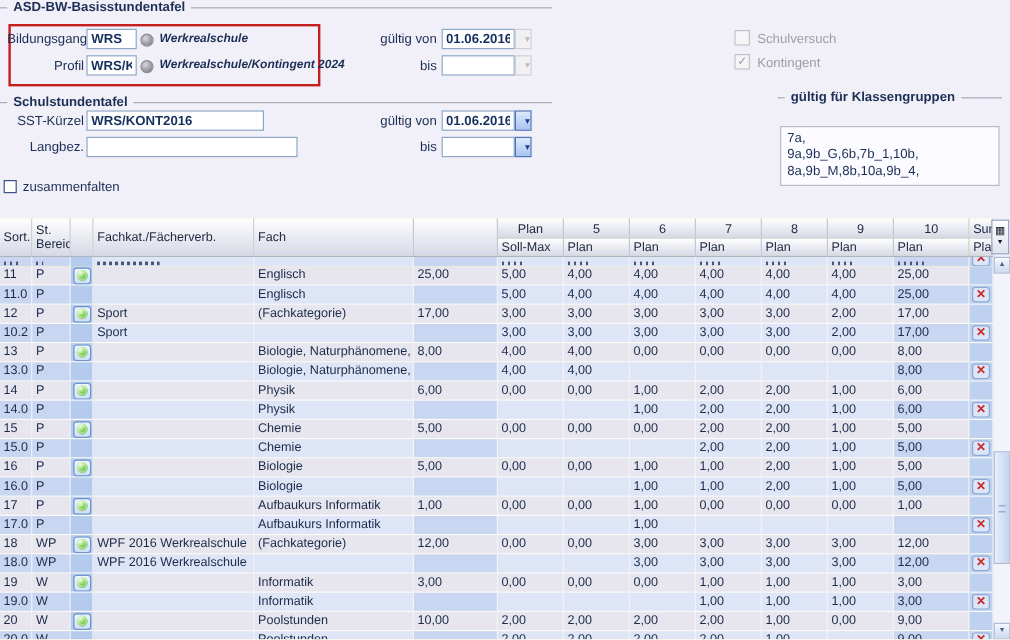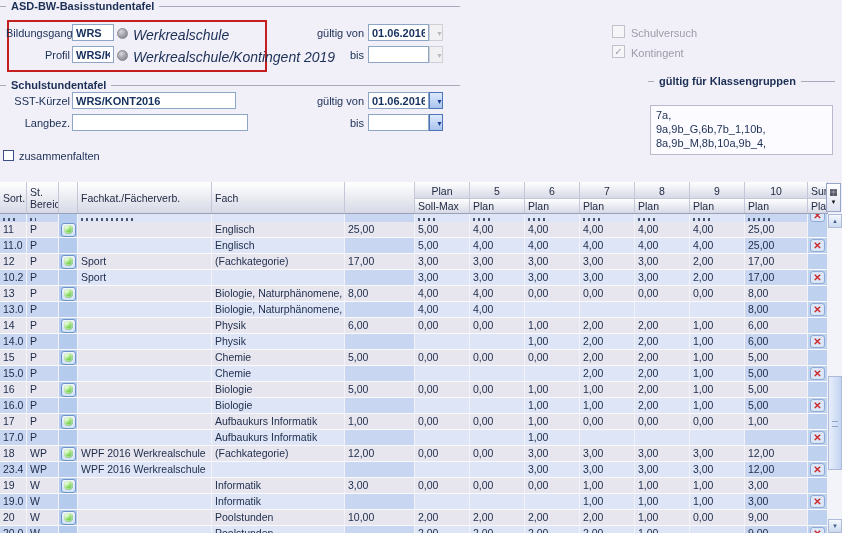--- a/index.html
+++ b/index.html
@@ -14,21 +14,21 @@
   
   .flabel{position:absolute;width:64px;text-align:right;font-size:11px;color:#1b2f55;white-space:nowrap;}
   .tbox{position:absolute;height:17px;border:1px solid #8ea6c6;background:#fff;color:#16305e;
         font-family:"Liberation Sans",sans-serif;font-size:11px;font-weight:bold;padding:0 3px;box-sizing:border-box;}
   .combo-btn{position:absolute;width:14px;height:17px;box-sizing:border-box;border:1px solid #4d74b8;
         background:linear-gradient(#dce9fc,#aac4ee);color:#1d3f8f;font-size:7px;line-height:15px;text-align:center;}
   .combo-btn.disabled{border-color:#cfcfd8;background:#f1f1f4;color:#b9b9c2;}
   .redbox{position:absolute;border:2px solid #c41e1e;background:transparent;}
   .info-circle{position:absolute;width:11px;height:11px;border-radius:50%;
         background:radial-gradient(circle at 35% 30%, #d8d8dc, #9a9aa2 60%, #7e7e88);border:1px solid #8a8a94;box-sizing:border-box;}
-  .ital{position:absolute;font-style:italic;font-weight:normal;color:#1b2f55;font-size:14px;white-space:nowrap;}
+  .ital{position:absolute;font-style:italic;font-weight:bold;color:#1b2f55;font-size:10px;white-space:nowrap;}
   .cb{position:absolute;width:13px;height:13px;box-sizing:border-box;border:1px solid #c2c2cc;background:#f6f6f8;
       text-align:center;line-height:11px;font-size:10px;color:#9aa0ae;}
   .cb.small{width:11px;height:11px;border:1px solid #3d4f86;background:#fff;}
   .cb-label{position:absolute;font-size:11px;color:#9d9daa;white-space:nowrap;}
   .cb-label.dark{color:#1b2f55;}
   .kg-box{position:absolute;background:#fcfbff;border:1px solid #b9b9cc;box-sizing:border-box;
           padding:2px 5px;font-size:11px;line-height:14px;color:#1b2f55;}
   
   .tablewrap{position:absolute;left:0;top:182px;width:828px;height:351px;background:#fef9c3;overflow:hidden;}
   .grid-row{display:grid;grid-template-columns:27px 32px 19px 134px 133px 70px 55px 55px 55px 55px 55px 55px 63px 20px;}
@@ -83,21 +83,21 @@
   <div class="redbox" style="left:7px;top:20px;width:256px;height:48px;"></div>
 
   <div class="flabel" style="left:6px;top:27px;">Bildungsgang</div>
   <input class="tbox" style="left: 72px; top: 24px; width: 42px;" value="WRS">
   <span class="info-circle" style="left:117px;top:28px;"></span>
   <span class="ital" style="left:133px;top:27px;">Werkrealschule</span>
 
   <div class="flabel" style="left:6px;top:49px;">Profil</div>
   <input class="tbox" style="left: 72px; top: 46px; width: 42px;" value="WRS/K">
   <span class="info-circle" style="left:117px;top:50px;"></span>
-  <span class="ital" style="left:133px;top:49px;">Werkrealschule/Kontingent 2019</span>
+  <span class="ital" style="left:133px;top:49px;">Werkrealschule/Kontingent 2024</span>
 
   <div class="flabel" style="left:300px;top:27px;">gültig von</div>
   <input class="tbox" style="left: 368px; top: 24px; width: 61px;" value="01.06.2016">
   <button class="combo-btn disabled" style="left:429px;top:24px;">▼</button>
 
   <div class="flabel" style="left:300px;top:49px;">bis</div>
   <input class="tbox" style="left: 368px; top: 46px; width: 61px;" value="">
   <button class="combo-btn disabled" style="left:429px;top:46px;">▼</button>
 
   <div class="cb" style="left:612px;top:25px;"></div>
@@ -105,21 +105,21 @@
   <div class="cb" style="left:612px;top:45px;">✓</div>
   <div class="cb-label" style="left:631px;top:47px;">Kontingent</div>
 
   <div class="grp" style="left:0;top:79px;width:460px;">
     <div class="seg pre"></div>
     <span class="gtitle">Schulstundentafel</span>
     <div class="seg post"></div>
   </div>
 
   <div class="flabel" style="left:6px;top:95px;">SST-Kürzel</div>
-  <input class="tbox" style="left: 72px; top: 92px; width: 164px;" value="WRS/KONT2016">
+  <input class="tbox" style="left: 72px; top: 92px; width: 148px;" value="WRS/KONT2016">
 
   <div class="flabel" style="left:300px;top:95px;">gültig von</div>
   <input class="tbox" style="left: 368px; top: 92px; width: 61px;" value="01.06.2016">
   <button class="combo-btn" style="left:429px;top:92px;">▼</button>
 
   <div class="flabel" style="left:6px;top:117px;">Langbez.</div>
   <input class="tbox" style="left: 72px; top: 114px; width: 176px;" value="">
 
   <div class="flabel" style="left:300px;top:117px;">bis</div>
   <input class="tbox" style="left: 368px; top: 114px; width: 61px;" value="">
@@ -486,21 +486,21 @@
           <div class="cell c-p5">0,00</div>
           <div class="cell c-p6">0,00</div>
           <div class="cell c-p7">3,00</div>
           <div class="cell c-p8">3,00</div>
           <div class="cell c-p9">3,00</div>
           <div class="cell c-p10">3,00</div>
           <div class="cell c-summe">12,00</div>
           <div class="cell c-del"></div>
         </div>
         <div class="grid-row row sub">
-          <div class="cell c-sort">23.4</div>
+          <div class="cell c-sort">18.0</div>
           <div class="cell c-bereich">WP</div>
           <div class="cell c-icon"></div>
           <div class="cell c-fachkat">WPF 2016 Werkrealschule</div>
           <div class="cell c-fach"></div>
           <div class="cell c-sollmax"></div>
           <div class="cell c-p5"></div>
           <div class="cell c-p6"></div>
           <div class="cell c-p7">3,00</div>
           <div class="cell c-p8">3,00</div>
           <div class="cell c-p9">3,00</div>

